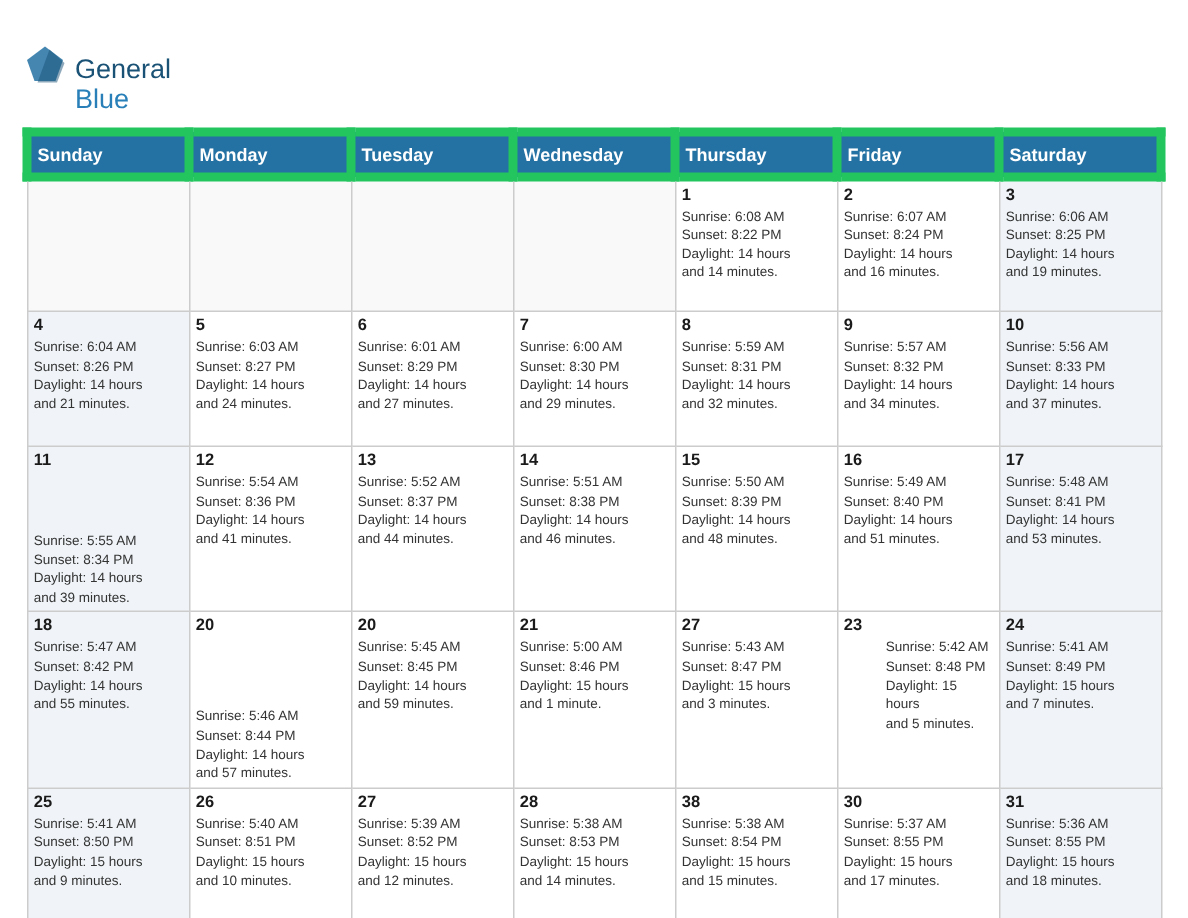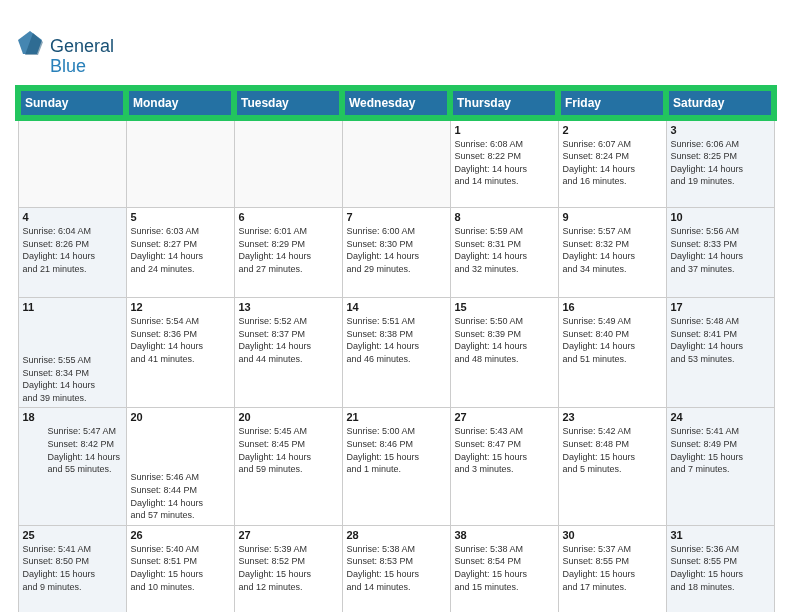--- a/index.html
+++ b/index.html
@@ -243,21 +243,21 @@
           <div class="day-num">17</div>
           <div class="day-info" style="white-space: pre-line;">Sunrise: 5:48 AM
 Sunset: 8:41 PM
 Daylight: 14 hours
 and 53 minutes.</div>
         </td>
       </tr>
       <tr>
         <td class="weekend">
           <div class="day-num">18</div>
-          <div class="day-info" style="white-space: pre-line; margin-left: 25px;">Sunrise: 5:47 AM
+          <div class="day-info" style="white-space: pre-line;">Sunrise: 5:47 AM
 Sunset: 8:42 PM
 Daylight: 14 hours
 and 55 minutes.</div>
         </td>
         <td>
           <div class="day-num">20</div>
           <div class="day-info" style="white-space: pre-line; margin-top: 48px;">Sunrise: 5:46 AM
 Sunset: 8:44 PM
 Daylight: 14 hours
 and 57 minutes.</div>
@@ -278,21 +278,21 @@
         </td>
         <td>
           <div class="day-num">27</div>
           <div class="day-info" style="white-space: pre-line;">Sunrise: 5:43 AM
 Sunset: 8:47 PM
 Daylight: 15 hours
 and 3 minutes.</div>
         </td>
         <td>
           <div class="day-num">23</div>
-          <div class="day-info" style="white-space: pre-line;">Sunrise: 5:42 AM
+          <div class="day-info" style="white-space: pre-line; margin-left: 28px;">Sunrise: 5:42 AM
 Sunset: 8:48 PM
 Daylight: 15 hours
 and 5 minutes.</div>
         </td>
         <td class="weekend">
           <div class="day-num">24</div>
           <div class="day-info" style="white-space: pre-line;">Sunrise: 5:41 AM
 Sunset: 8:49 PM
 Daylight: 15 hours
 and 7 minutes.</div>

